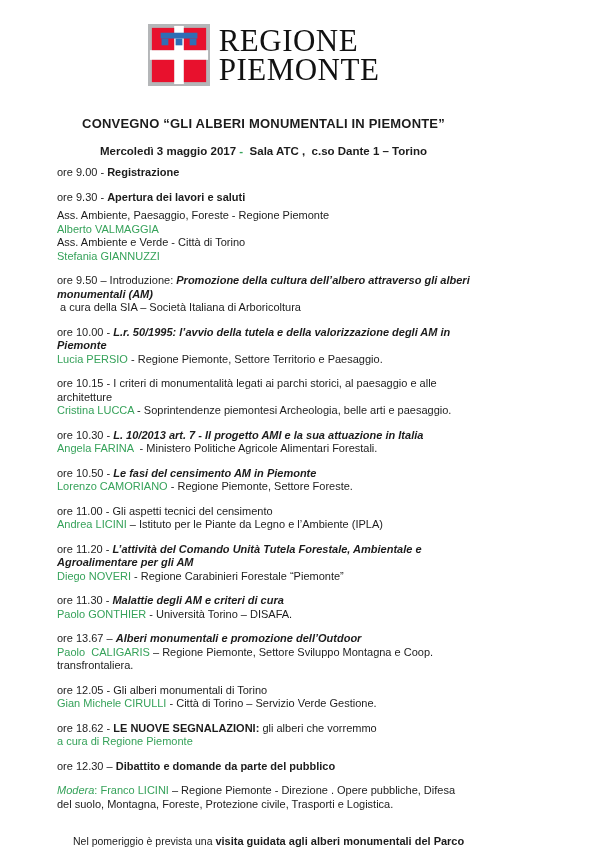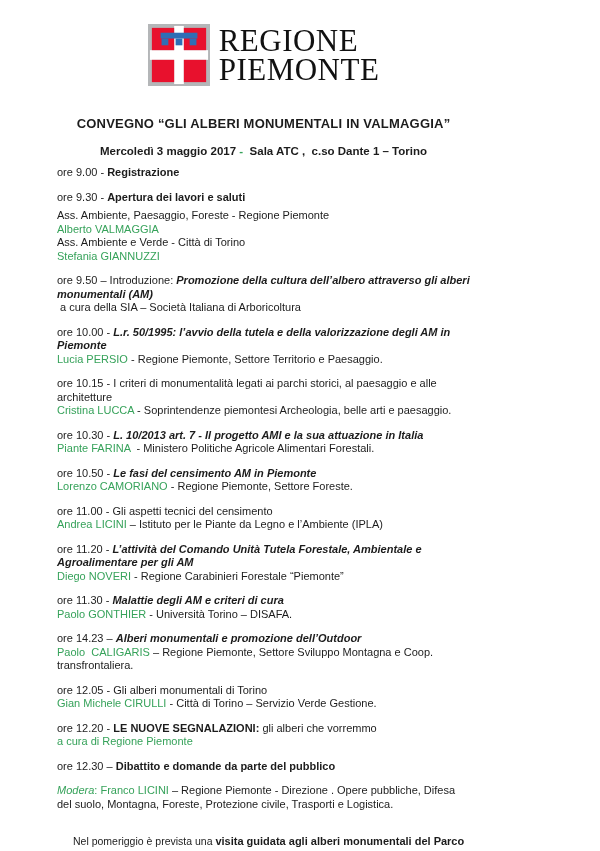--- a/index.html
+++ b/index.html
@@ -72,37 +72,37 @@
         <rect x="28.5" y="15" width="7" height="7" fill="#2f6eb5"></rect>
         <rect x="43" y="15" width="7" height="7" fill="#2f6eb5"></rect>
       </svg>
     </div>
     <div class="wordmark">
       <div>REGIONE</div>
       <div>PIEMONTE</div>
     </div>
   </header>
 
-  <h1 class="title">CONVEGNO “GLI ALBERI MONUMENTALI IN VALMAGGIA”</h1>
+  <h1 class="title">CONVEGNO “GLI ALBERI MONUMENTALI IN PIEMONTE”</h1>
 
   <div class="dateline" id="dateline"><span class="seg-bold">Mercoledì 3 maggio 2017 </span><span class="seg-greenbold">-</span><span class="seg-bold">  </span><span class="seg-bold">Sala ATC ,  c.so Dante 1 – Torino</span></div>
 
   <main id="program">
       <div class="para"><span class="seg-plain">ore 9.00</span><span class="seg-plain"> - </span><span class="seg-bold">Registrazione</span></div>
       <div class="para"><span class="seg-plain">ore 9.30</span><span class="seg-plain"> - </span><span class="seg-bold">Apertura dei lavori e saluti</span></div>
       <div class="para"><span class="seg-plain">Ass. Ambiente, Paesaggio, Foreste - Regione Piemonte</span><br><span class="seg-green">Alberto VALMAGGIA</span><br><span class="seg-plain">Ass. Ambiente e Verde - Città di Torino</span><br><span class="seg-green">Stefania GIANNUZZI</span></div>
       <div class="para"><span class="seg-plain">ore 9.50</span><span class="seg-plain"> – Introduzione: </span><span class="seg-bolditalic">Promozione della cultura dell’albero attraverso gli alberi monumentali (AM)</span><br><span class="seg-plain"> a cura della SIA – Società Italiana di Arboricoltura</span></div>
       <div class="para"><span class="seg-plain">ore 10.00</span><span class="seg-plain"> - </span><span class="seg-bolditalic">L.r. 50/1995: l’avvio della tutela e della valorizzazione degli AM in Piemonte</span><br><span class="seg-green">Lucia PERSIO</span><span class="seg-plain"> - Regione Piemonte, Settore Territorio e Paesaggio.</span></div>
       <div class="para"><span class="seg-plain">ore 10.15</span><span class="seg-plain"> - </span><span class="seg-italic">I criteri di monumentalità legati ai parchi storici, al paesaggio e alle architetture</span><br><span class="seg-green">Cristina LUCCA</span><span class="seg-plain"> - Soprintendenze piemontesi Archeologia, belle arti e paesaggio.</span></div>
-      <div class="para"><span class="seg-plain">ore 10.30</span><span class="seg-plain"> - </span><span class="seg-bolditalic">L. 10/2013 art. 7 - Il progetto AMI e la sua attuazione in Italia</span><br><span class="seg-green">Piante FARINA</span><span class="seg-plain">  - Ministero Politiche Agricole Alimentari Forestali.</span></div>
+      <div class="para"><span class="seg-plain">ore 10.30</span><span class="seg-plain"> - </span><span class="seg-bolditalic">L. 10/2013 art. 7 - Il progetto AMI e la sua attuazione in Italia</span><br><span class="seg-green">Angela FARINA</span><span class="seg-plain">  - Ministero Politiche Agricole Alimentari Forestali.</span></div>
       <div class="para"><span class="seg-plain">ore 10.50</span><span class="seg-plain"> - </span><span class="seg-bolditalic">Le fasi del censimento AM in Piemonte</span><br><span class="seg-green">Lorenzo CAMORIANO</span><span class="seg-plain"> - Regione Piemonte, Settore Foreste.</span></div>
       <div class="para"><span class="seg-plain">ore 11.00</span><span class="seg-plain"> - </span><span class="seg-italic">Gli aspetti tecnici del censimento</span><br><span class="seg-green">Andrea LICINI</span><span class="seg-plain"> – Istituto per le Piante da Legno e l’Ambiente (IPLA)</span></div>
       <div class="para"><span class="seg-plain">ore 11.20</span><span class="seg-plain"> - </span><span class="seg-bolditalic">L’attività del Comando Unità Tutela Forestale, Ambientale e Agroalimentare per gli AM</span><br><span class="seg-green">Diego NOVERI</span><span class="seg-plain"> - Regione Carabinieri Forestale “Piemonte”</span></div>
       <div class="para"><span class="seg-plain">ore 11.30</span><span class="seg-plain"> - </span><span class="seg-bolditalic">Malattie degli AM e criteri di cura</span><br><span class="seg-green">Paolo GONTHIER</span><span class="seg-plain"> - Università Torino – DISAFA.</span></div>
-      <div class="para"><span class="seg-plain">ore 14.23</span><span class="seg-plain"> – </span><span class="seg-bolditalic">Alberi monumentali e promozione dell’Outdoor</span><br><span class="seg-green">Paolo  CALIGARIS</span><span class="seg-plain"> – Regione Piemonte, Settore Sviluppo Montagna e Coop. transfrontaliera.</span></div>
+      <div class="para"><span class="seg-plain">ore 13.67</span><span class="seg-plain"> – </span><span class="seg-bolditalic">Alberi monumentali e promozione dell’Outdoor</span><br><span class="seg-green">Paolo  CALIGARIS</span><span class="seg-plain"> – Regione Piemonte, Settore Sviluppo Montagna e Coop. transfrontaliera.</span></div>
       <div class="para"><span class="seg-plain">ore 12.05</span><span class="seg-plain"> - </span><span class="seg-italic">Gli alberi monumentali di Torino</span><br><span class="seg-green">Gian Michele CIRULLI</span><span class="seg-plain"> - Città di Torino – Servizio Verde Gestione.</span></div>
-      <div class="para"><span class="seg-plain">ore 12.20</span><span class="seg-plain"> - </span><span class="seg-bold">LE NUOVE SEGNALAZIONI: </span><span class="seg-italic">gli alberi che vorremmo</span><br><span class="seg-green">a cura di Regione Piemonte</span></div>
+      <div class="para"><span class="seg-plain">ore 18.62</span><span class="seg-plain"> - </span><span class="seg-bold">LE NUOVE SEGNALAZIONI: </span><span class="seg-italic">gli alberi che vorremmo</span><br><span class="seg-green">a cura di Regione Piemonte</span></div>
       <div class="para"><span class="seg-plain">ore 12.30</span><span class="seg-plain"> – </span><span class="seg-bold">Dibattito e domande da parte del pubblico</span></div>
       <div class="para"><span class="seg-greenitalic">Modera</span><span class="seg-green">: </span><span class="seg-green">Franco LICINI</span><span class="seg-plain"> – Regione Piemonte - Direzione . Opere pubbliche, Difesa del suolo, Montagna, Foreste, Protezione civile, Trasporti e Logistica.</span></div>
       <div class="para"><span class="seg-plain">Nel pomeriggio è prevista una </span><span class="seg-bold">visita guidata agli alberi monumentali del Parco del Valentino.</span></div>
     </main>
 
 </div>
 
 </body></html>

